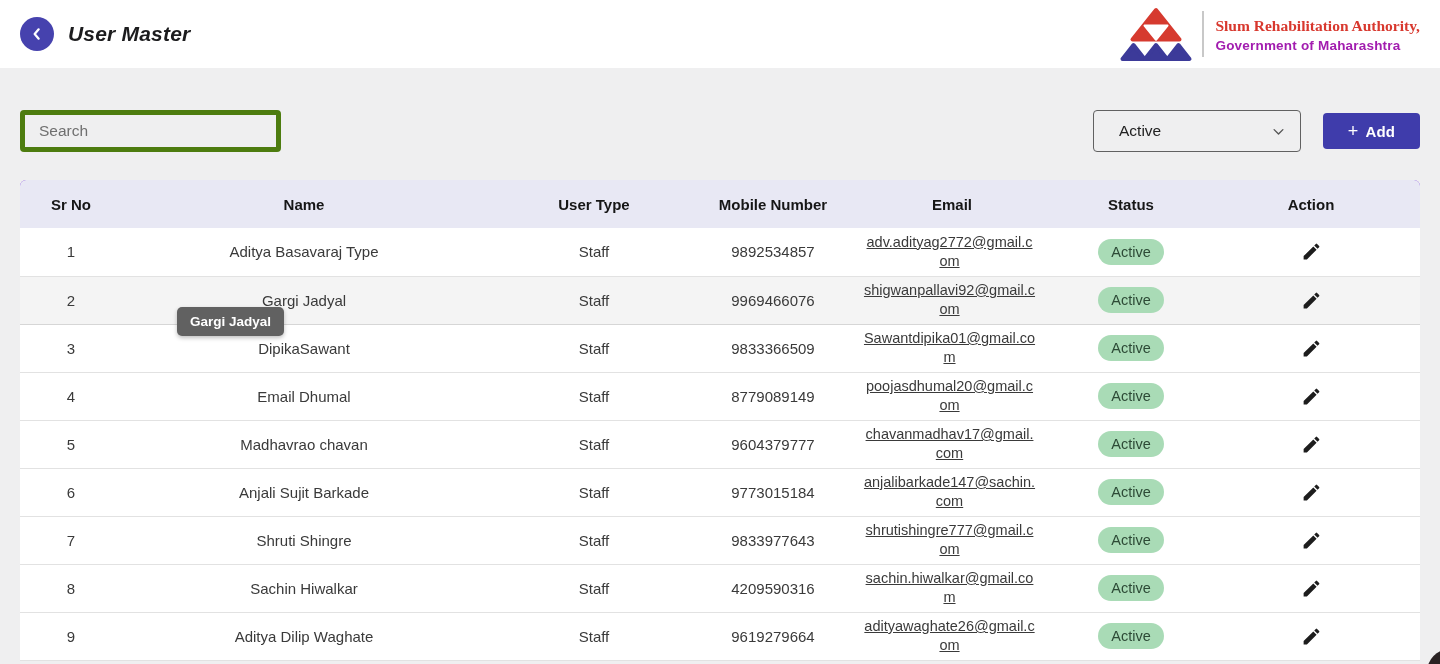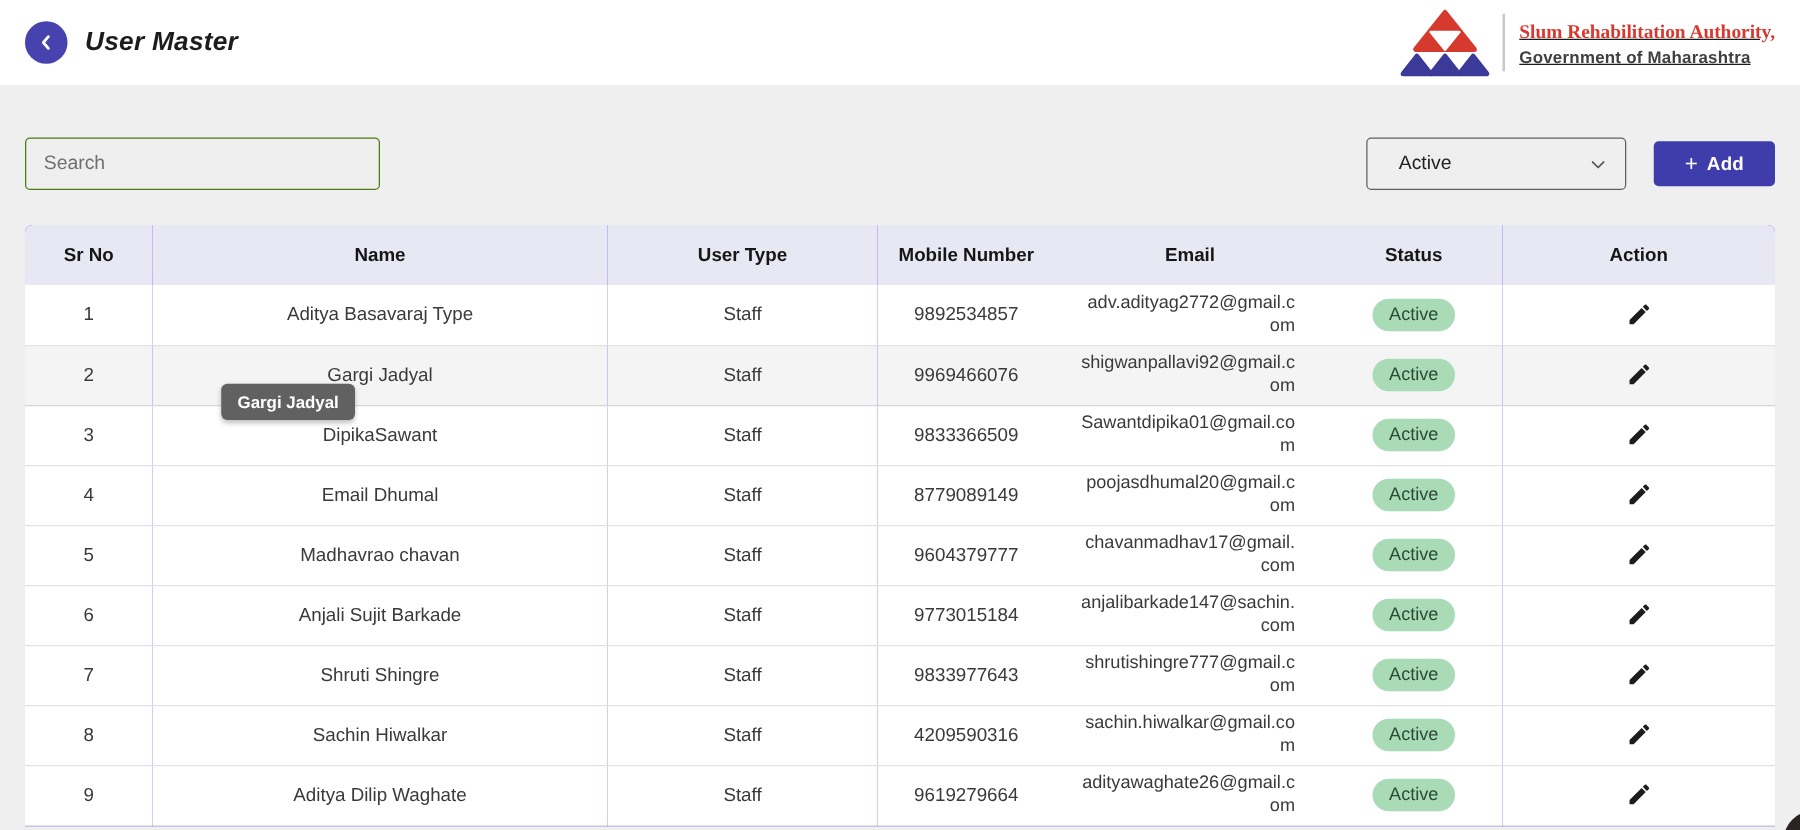--- a/index.html
+++ b/index.html
@@ -17,35 +17,35 @@
     display:flex; align-items:center;
     padding:0 20px;
   }
   .back-btn {
     width:34px; height:34px; border-radius:50%;
     background:#4642ae; border:none; cursor:pointer;
     display:flex; align-items:center; justify-content:center;
     flex:0 0 auto;
   }
   .page-title { font-size:21px; font-weight:700; margin-left:14px; letter-spacing:.2px;font-style:italic; }
-  .logo-wrap { margin-left:auto; display:flex; align-items:center;text-decoration:underline; }
+  .logo-wrap { margin-left:auto; display:flex; align-items:center; }
   .logo-divider { width:2px; height:46px; background:#c8c8c8; margin:0 11px 0 9px; }
   .org-name {
     font-family:"Liberation Serif", serif;
     font-weight:700; color:#d8382e; font-size:15.5px; line-height:19px;
   }
-  .org-sub { color:#404040; font-size:13.5px; font-weight:700; margin-top:3px; letter-spacing:.2px; }
+  .org-sub { color:#a21caf; font-size:13.5px; font-weight:700; margin-top:3px; letter-spacing:.2px; }
   
   .controls {
     display:flex; align-items:flex-start;
     padding:42px 20px 0 20px;
   }
   .search-input {
-    width:284px; height:42px;
-    border:1px solid #4d7c0f; border-radius:4px;
+    width:261px; height:42px;
+    border:5px solid #4d7c0f; border-radius:4px;
     background:transparent; outline:none;
     padding:0 14px; font-size:15.5px; color:#333;
     font-family:"Liberation Sans", sans-serif;
   }
   .search-input::placeholder { color:#6f6f6f; }
   .right-controls { margin-left:auto; display:flex; align-items:center; }
   .status-select {
     width:208px; height:42px;
     border:1px solid #616161; border-radius:4px;
     display:flex; align-items:center;
@@ -70,22 +70,22 @@
     border-radius:6px 6px 0 0;
     overflow:hidden;
   }
   table { width:100%; border-collapse:collapse; table-layout:fixed; }
   thead tr { background:#e8e8f4; height:48px; }
   th { font-size:15px; font-weight:700; color:#161616; text-align:center; }
   tbody tr { height:48px; background:#ffffff; border-bottom:1px solid #e2e2e2; }
   tbody tr.hovered { background:#f4f4f4; border-top:1px solid #d6d6d6; border-bottom:1px solid #d6d6d6; }
   td { font-size:15px; color:#3a3a3a; text-align:center; vertical-align:middle; }
   td.c-email {
-    text-align:right; font-size:14.5px; line-height:19px;
-    padding:2px 24px 2px 19px; word-break:break-all; color:#3a3a3a;
+    text-align:center; font-size:14.5px; line-height:19px;
+    padding:2px 24px 2px 19px; word-break:break-all; color:#3a3a3a;text-decoration:underline;
   }
   .status-pill {
     display:inline-block; background:#a9dbb6; color:#2d4a36;
     border-radius:15px; padding:5px 13px; font-size:14.5px;
   }
   .edit-btn {
     background:transparent; border:none; cursor:pointer;
     width:28px; height:28px; display:inline-flex; align-items:center; justify-content:center;
   }
   

